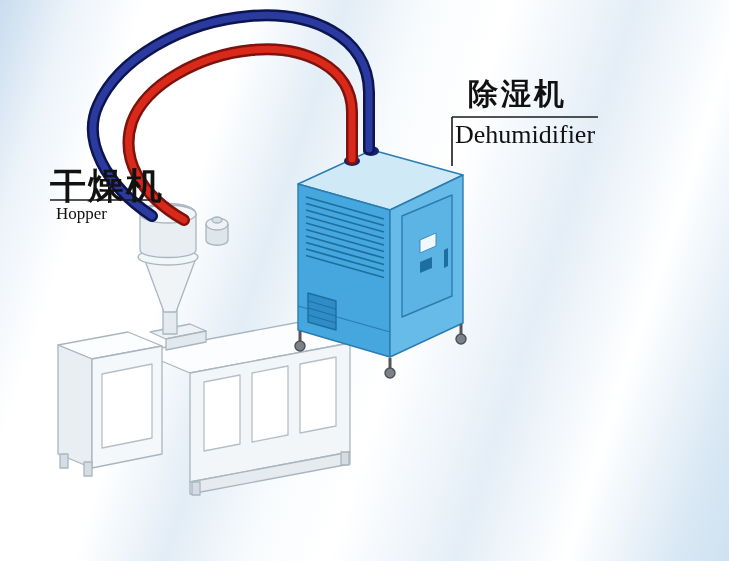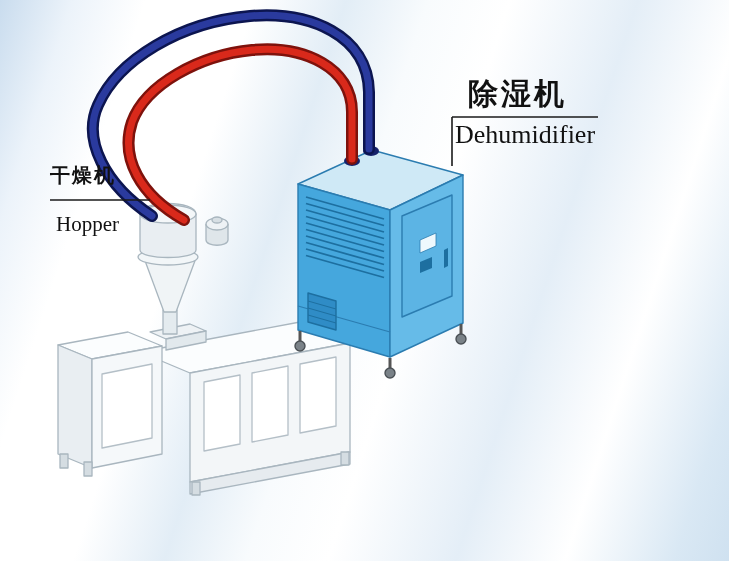--- a/index.html
+++ b/index.html
@@ -14,22 +14,22 @@
         #ffffff 28%, #e2edf6 38%, #f8fbfd 47%,
         #ffffff 56%, #e4eef7 70%, #ffffff 82%,
         #d9e8f4 94%, #cfe1f0 100%);
   }
   .illustration{position:absolute;left:0;top:0;z-index:1;}
   .txt{position:absolute;z-index:3;color:#111111;}
   .label-zh{font-weight:bold;letter-spacing:3px;}
   .label-en{font-family:"Liberation Serif", serif;}
   .label-dehu-zh{left:468px;top:74px;font-size:30px;}
   .label-dehu-en{left:455px;top:120px;font-size:26px;}
-  .label-hop-zh{left:50px;top:162px;font-size:20px;letter-spacing:2px;}
-  .label-hop-en{left:56px;top:204px;font-size:21px;margin-top:8px;}
+  .label-hop-zh{left:50px;top:162px;font-size:36px;letter-spacing:2px;}
+  .label-hop-en{left:56px;top:204px;font-size:17px;}
   .headline{
     left:0;right:0;top:232px;text-align:center;
     font-size:41px;font-weight:800;letter-spacing:1px;
     color:#155fd4;line-height:51px;
     text-shadow:
       -2px -2px 0 #ffffff, 2px -2px 0 #ffffff,
       -2px  2px 0 #ffffff, 2px  2px 0 #ffffff,
        0   -2px 0 #ffffff, 0    2px 0 #ffffff,
       -2px  0   0 #ffffff, 2px  0   0 #ffffff;
   }

